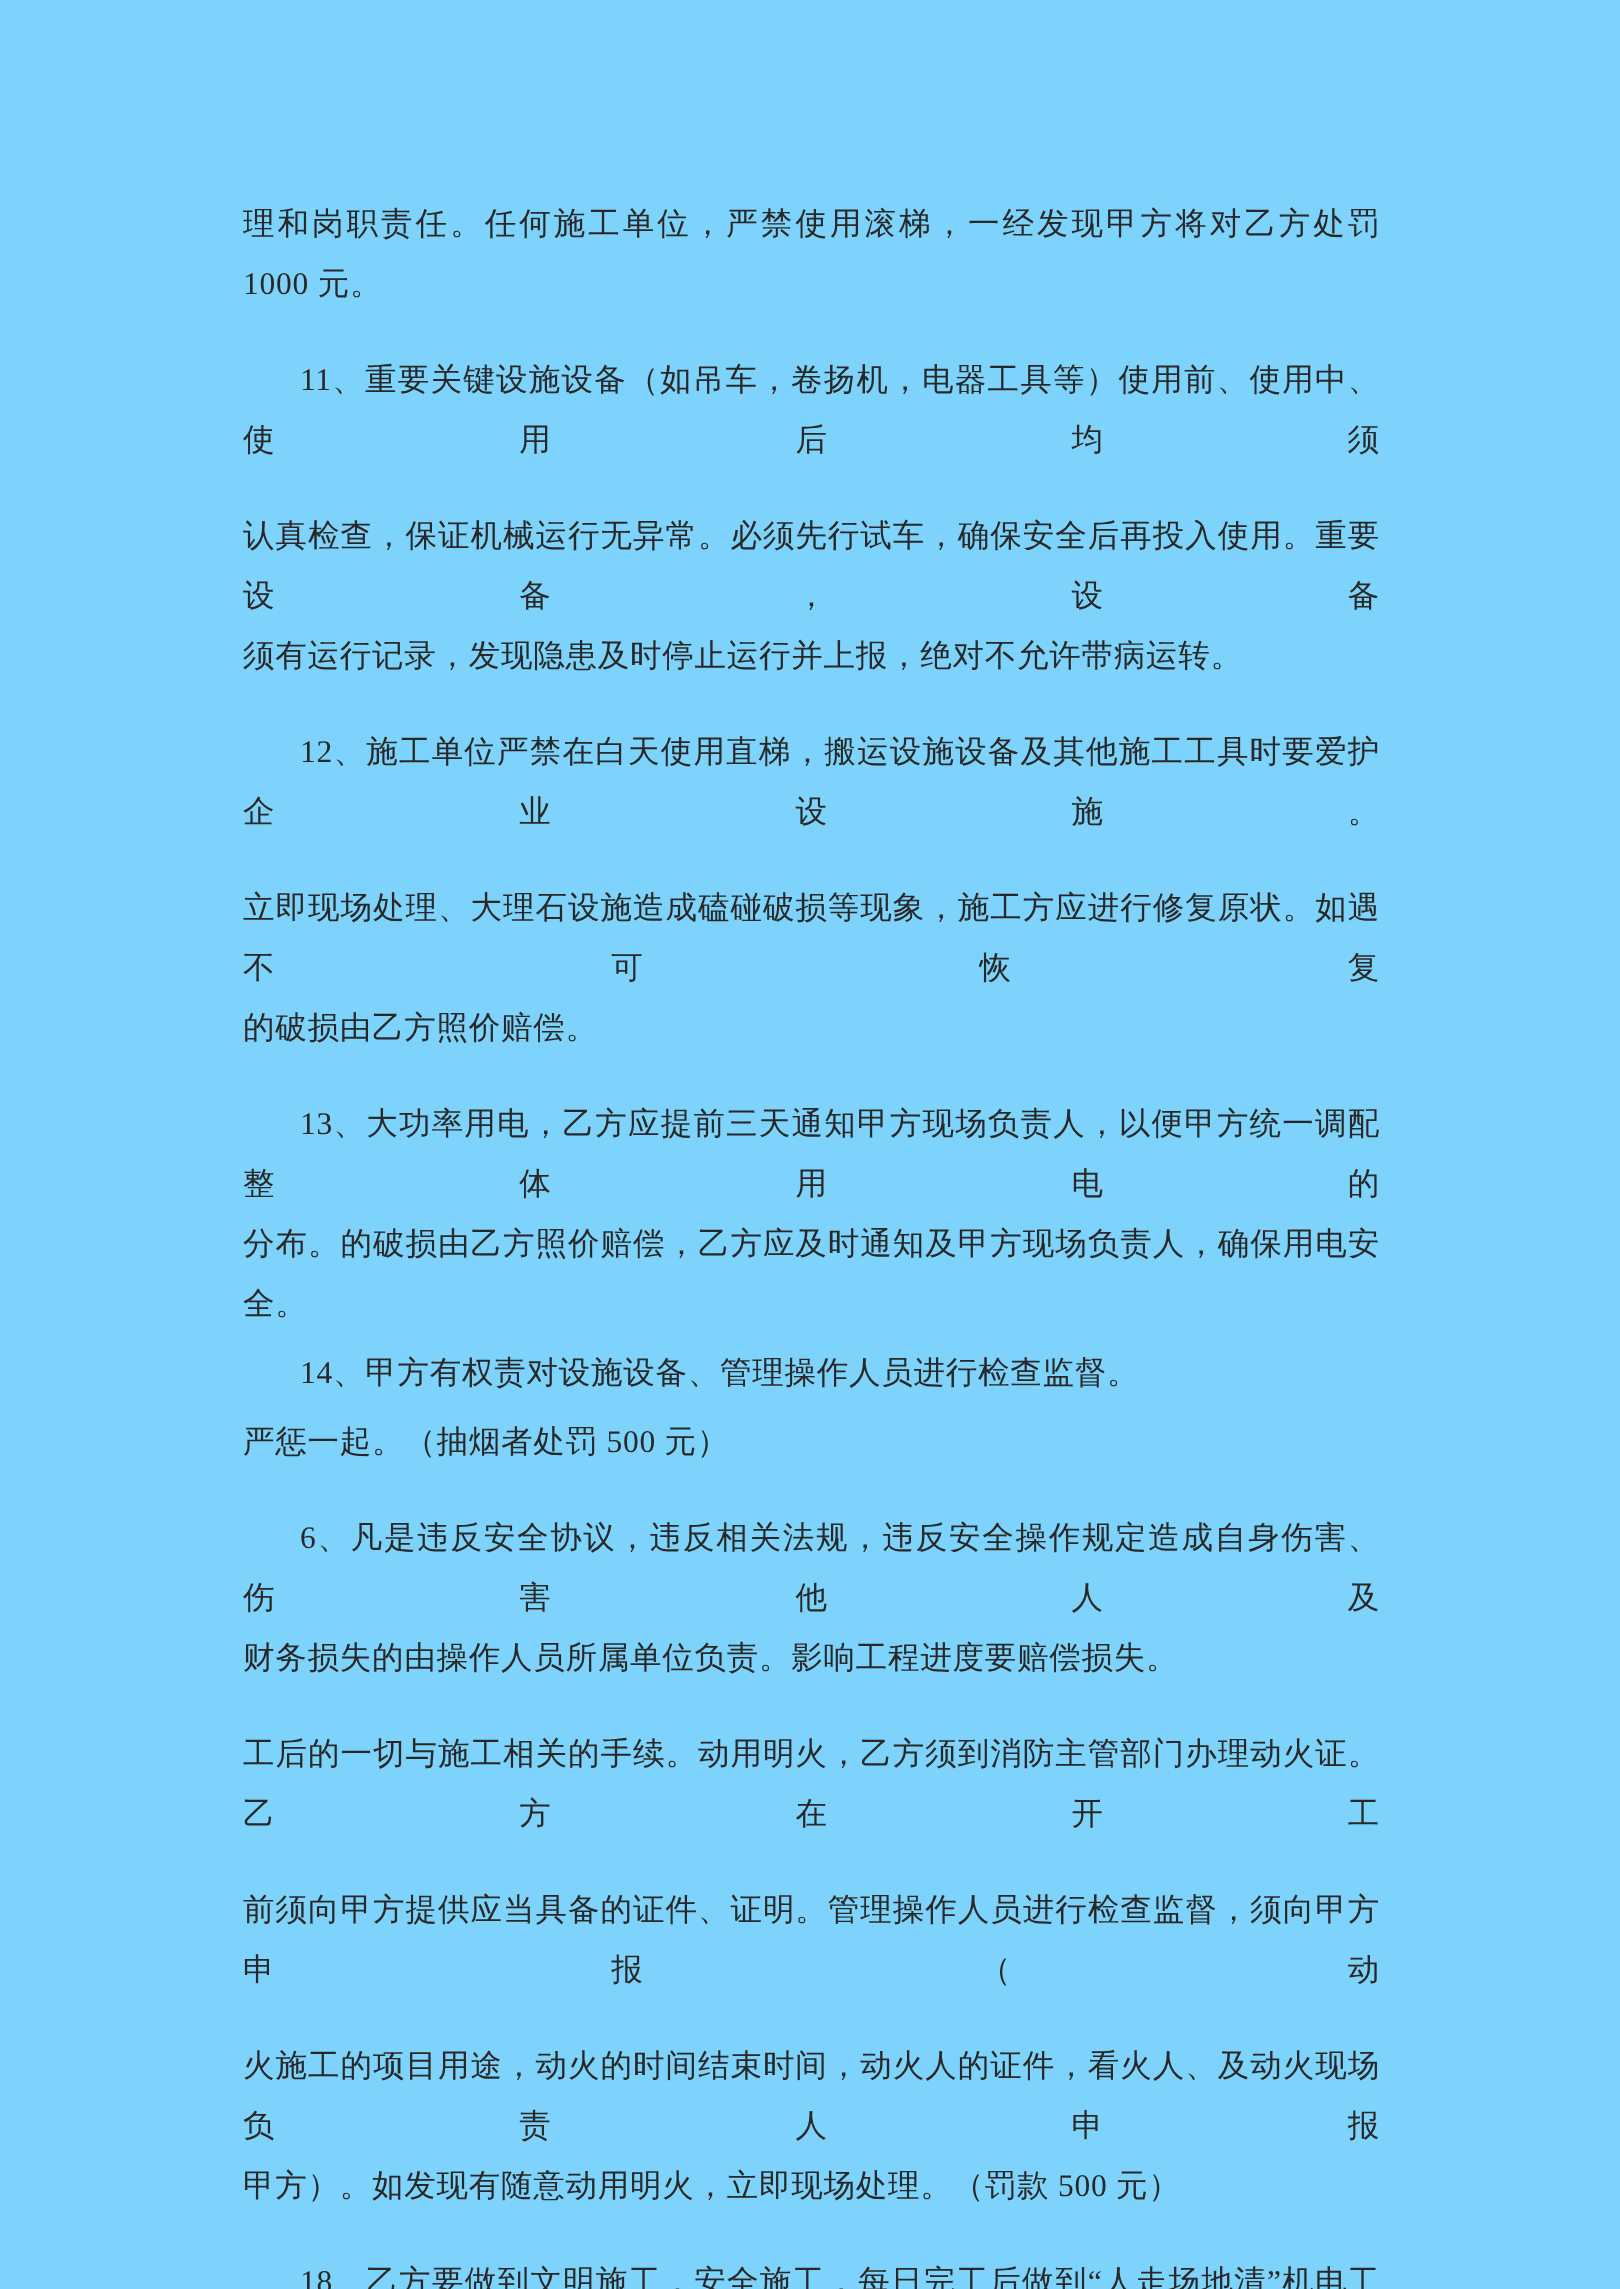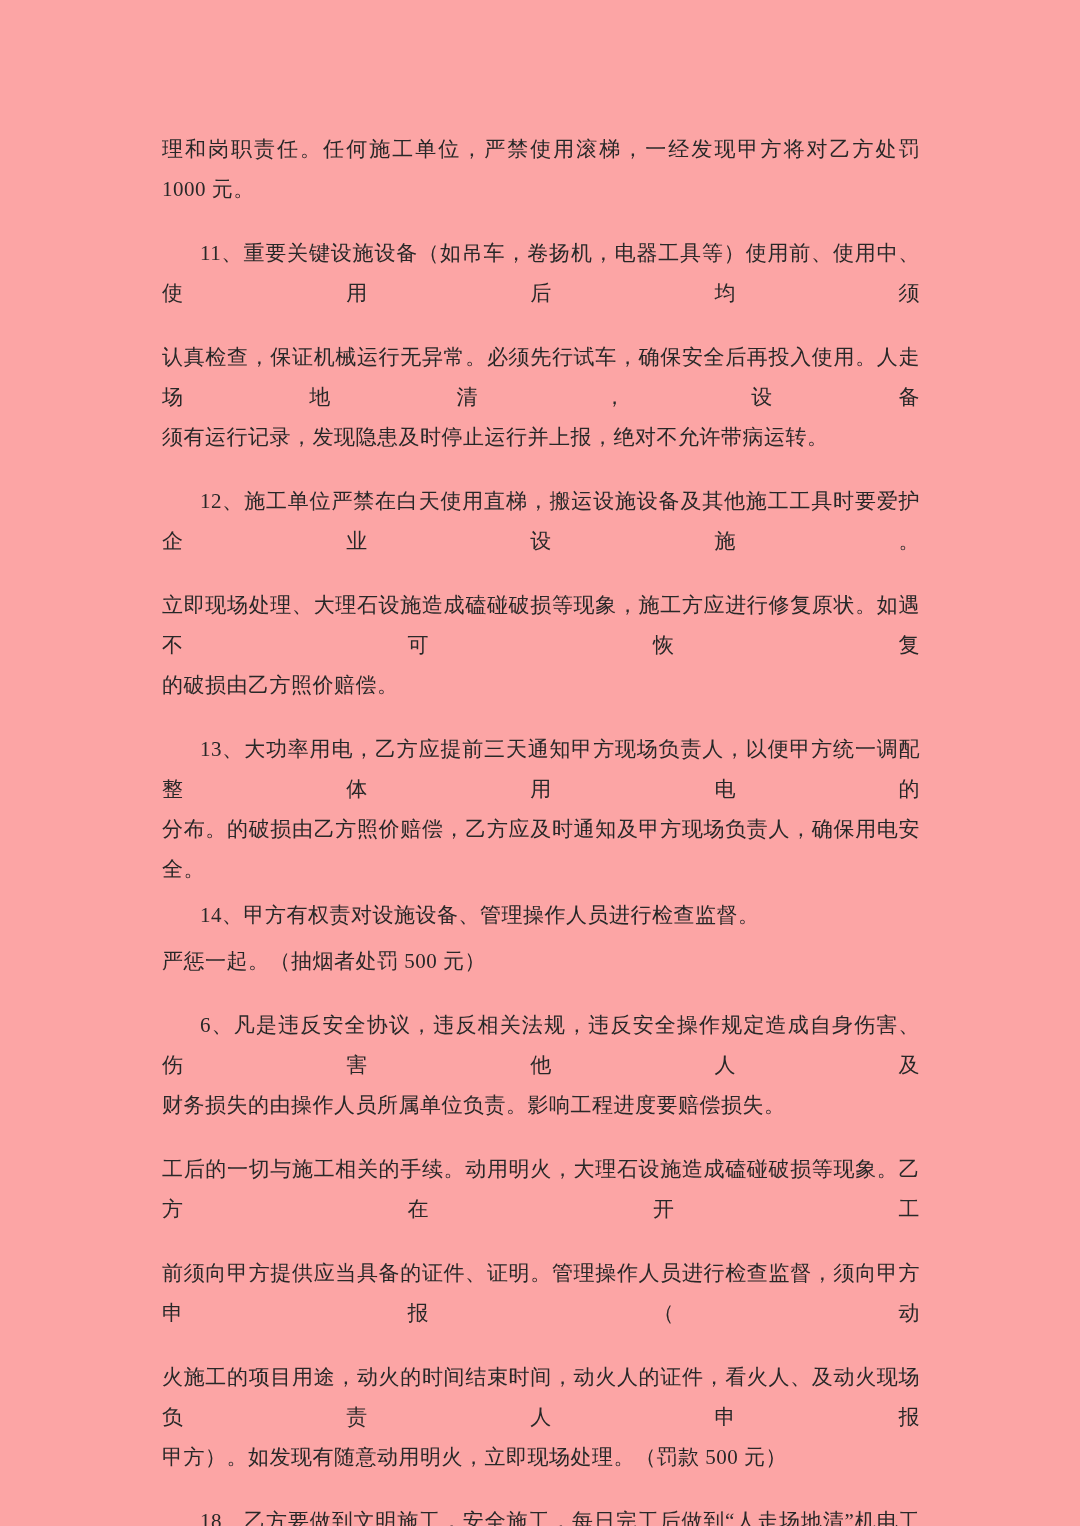--- a/index.html
+++ b/index.html
@@ -4,21 +4,21 @@
 <style>
   html, body {
     margin: 0;
     padding: 0;
     background: #ffffff;
   }
   .page {
     position: relative;
     width: 1080px;
     height: 1526px;
-    background: #fca5a5;
+    background: #7dd3fc;
     overflow: hidden;
   }
   .doc-body {
     position: absolute;
     left: 162px;
     top: 129px;
     width: 758px;
     color: #282828;
     font-family: "Liberation Serif", "DejaVu Serif", serif;
     font-size: 21px;
@@ -49,21 +49,21 @@
 </head>
 <body>
 
 <div class="page">
   <div class="doc-body">
       <div class="para">
         <div class="line">理和岗职责任。任何施工单位，严禁使用滚梯，一经发现甲方将对乙方处罚 1000 元。</div>
       </div>
       <div class="para">
         <div class="line fill indent">11、重要关键设施设备（如吊车，卷扬机，电器工具等）使用前、使用中、使用后均须</div>
-        <div class="line fill">认真检查，保证机械运行无异常。必须先行试车，确保安全后再投入使用。人走场地清，设备</div>
+        <div class="line fill">认真检查，保证机械运行无异常。必须先行试车，确保安全后再投入使用。重要设备，设备</div>
         <div class="line">须有运行记录，发现隐患及时停止运行并上报，绝对不允许带病运转。</div>
       </div>
       <div class="para">
         <div class="line fill indent">12、施工单位严禁在白天使用直梯，搬运设施设备及其他施工工具时要爱护企业设施。</div>
         <div class="line fill">立即现场处理、大理石设施造成磕碰破损等现象，施工方应进行修复原状。如遇不可恢复</div>
         <div class="line">的破损由乙方照价赔偿。</div>
       </div>
       <div class="para">
         <div class="line fill indent">13、大功率用电，乙方应提前三天通知甲方现场负责人，以便甲方统一调配整体用电的</div>
         <div class="line">分布。的破损由乙方照价赔偿，乙方应及时通知及甲方现场负责人，确保用电安全。</div>
@@ -72,21 +72,21 @@
         <div class="line indent">14、甲方有权责对设施设备、管理操作人员进行检查监督。</div>
       </div>
       <div class="para">
         <div class="line">严惩一起。（抽烟者处罚 500 元）</div>
       </div>
       <div class="para">
         <div class="line fill indent">6、凡是违反安全协议，违反相关法规，违反安全操作规定造成自身伤害、伤害他人及</div>
         <div class="line">财务损失的由操作人员所属单位负责。影响工程进度要赔偿损失。</div>
       </div>
       <div class="para">
-        <div class="line fill">工后的一切与施工相关的手续。动用明火，大理石设施造成磕碰破损等现象。乙方在开工</div>
+        <div class="line fill">工后的一切与施工相关的手续。动用明火，乙方须到消防主管部门办理动火证。乙方在开工</div>
         <div class="line fill">前须向甲方提供应当具备的证件、证明。管理操作人员进行检查监督，须向甲方申报（动</div>
         <div class="line fill">火施工的项目用途，动火的时间结束时间，动火人的证件，看火人、及动火现场负责人申报</div>
         <div class="line">甲方）。如发现有随意动用明火，立即现场处理。（罚款 500 元）</div>
       </div>
       <div class="para">
         <div class="line fill indent">18、乙方要做到文明施工，安全施工，每日完工后做到“人走场地清”机电工具须切断电</div>
       </div>
     </div>
 </div>
 

